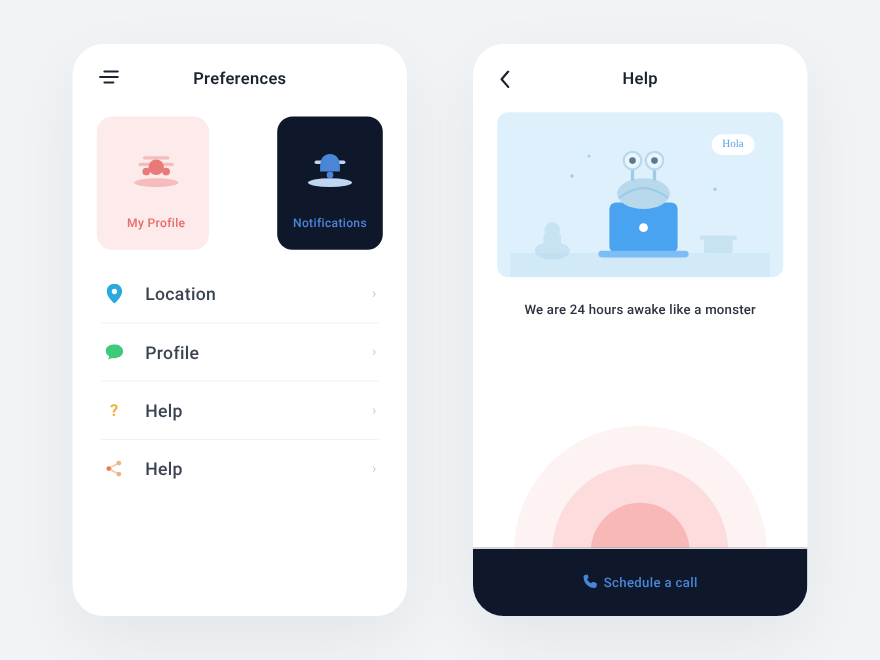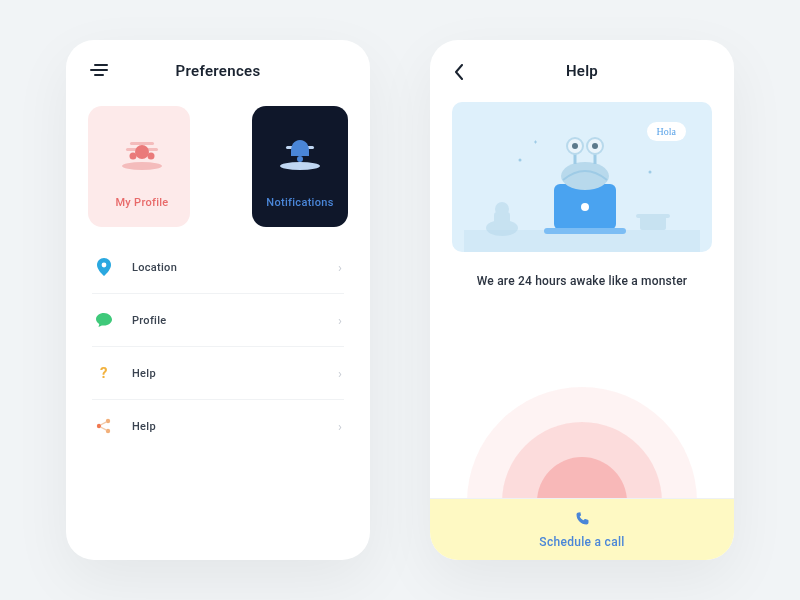--- a/index.html
+++ b/index.html
@@ -58,21 +58,21 @@
   .card-profile .card-label { color: #e86a6a; }
   .card-notif   .card-label { color: #4a86d8; }
 
   .list { padding: 6px 26px 0; }
   .list-item {
     display: flex; align-items: center; padding: 16px 2px;
     border-bottom: 1px solid #f0f2f4; cursor: pointer;
   }
   .list-item:last-child { border-bottom: none; }
   .list-icon { width: 20px; height: 20px; display:flex; align-items:center; justify-content:center; }
-  .list-label { flex:1; margin-left: 18px; font-size: 11px; color: #3a4350; font-weight: 500; letter-spacing: 0.3px;}
+  .list-label { flex:1; margin-left: 18px; font-size: 16px; color: #3a4350; font-weight: 500; letter-spacing: 0.3px;}
   .chev { color: #c8cdd4; font-size: 13px; }
 
   
   .help-illus {
     margin: 12px 22px 0; height: 150px; border-radius: 10px;
     background: #def0fb;
     position: relative; overflow: hidden;
   }
   .help-sub {
     text-align: center; font-size: 12px; color: #2b3340;
@@ -87,21 +87,21 @@
     border-radius: 50% 50% 0 0 / 100% 100% 0 0;
     background: rgba(245,140,140,0.22);
   }
   .rings .r1 { width: 90px; height:45px; bottom:0; background: rgba(245,140,140,0.45);}
   .rings .r2 { width: 160px; height:80px; bottom:0; background: rgba(245,140,140,0.22);}
   .rings .r3 { width: 230px; height:115px; bottom:0; background: rgba(245,140,140,0.10);}
   .cta {
     position:absolute; bottom:0; left:0; right:0;
     border-top: 1px solid #eef1f4; height: 62px;
     display:flex; align-items:center; justify-content:center; gap:6px;
-    cursor:pointer; background:#fef9c3;flex-direction:column;
+    cursor:pointer; background:#0f172a;
   }
   .cta-label { color:#4a86d8; font-size:12px; font-weight:500; letter-spacing:0.3px;}
   .speech {
     position:absolute; right:26px; top:20px;
     background:#fff; border-radius:10px; padding:4px 10px;
     font-size:10px; color:#5aa3e8;font-family:Liberation Serif, serif;
   }
 </style>
 </head>
 <body>

